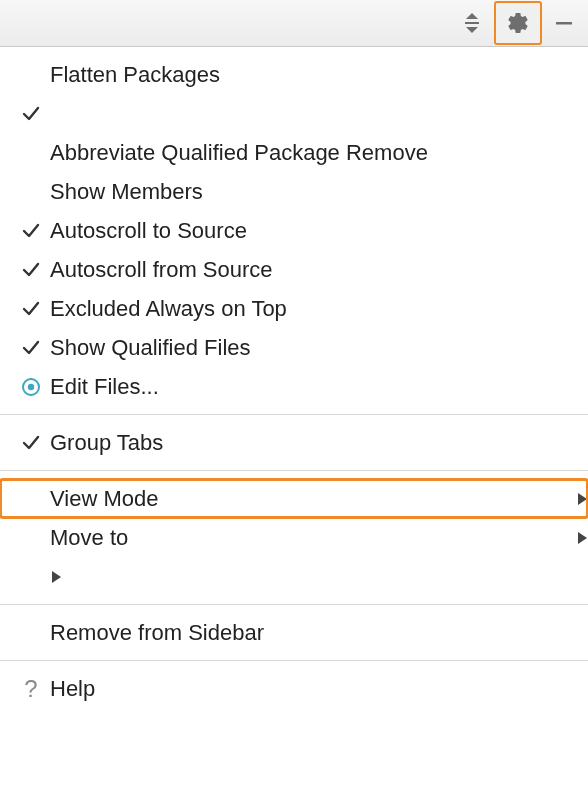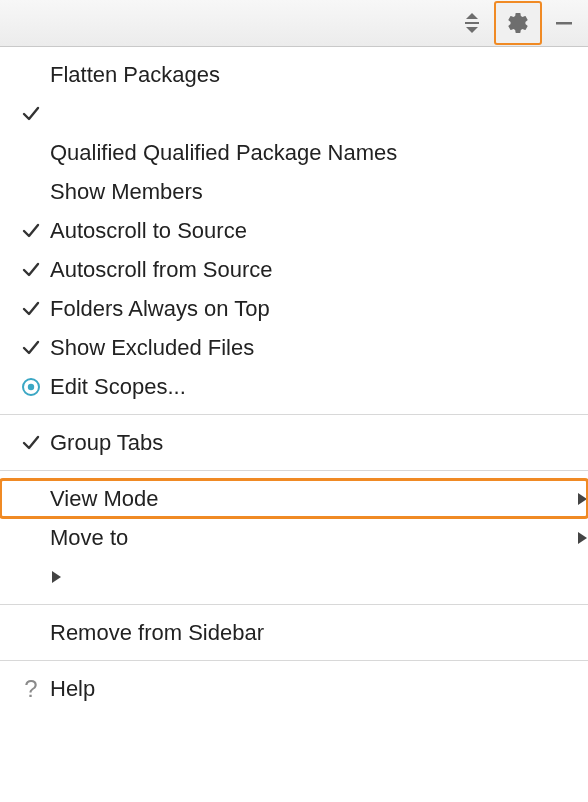--- a/index.html
+++ b/index.html
@@ -127,21 +127,21 @@
   <div class="menu-item">
     <span class="gutter check-icon">
       <svg width="20" height="20" viewBox="0 0 20 20">
           <path d="M3 10 L8 15 L17 4" stroke="#333" stroke-width="2.4" fill="none" stroke-linecap="round" stroke-linejoin="round"></path>
         </svg>
     </span>
   </div>
 
   <div class="menu-item">
     <span class="gutter"></span>
-    <span class="label">Qualified Qualified Package Names</span>
+    <span class="label">Abbreviate Qualified Package Remove</span>
   </div>
 
   <div class="menu-item">
     <span class="gutter"></span>
     <span class="label">Show Members</span>
   </div>
 
   <div class="menu-item">
     <span class="gutter check-icon">
       <svg width="20" height="20" viewBox="0 0 20 20">
@@ -160,41 +160,41 @@
     <span class="label">Autoscroll from Source</span>
   </div>
 
 
   <div class="menu-item">
     <span class="gutter check-icon">
       <svg width="20" height="20" viewBox="0 0 20 20">
           <path d="M3 10 L8 15 L17 4" stroke="#333" stroke-width="2.4" fill="none" stroke-linecap="round" stroke-linejoin="round"></path>
         </svg>
     </span>
-    <span class="label">Folders Always on Top</span>
-  </div>
-
-  <div class="menu-item">
-    <span class="gutter check-icon">
-      <svg width="20" height="20" viewBox="0 0 20 20">
-          <path d="M3 10 L8 15 L17 4" stroke="#333" stroke-width="2.4" fill="none" stroke-linecap="round" stroke-linejoin="round"></path>
-        </svg>
-    </span>
-    <span class="label">Show Excluded Files</span>
+    <span class="label">Excluded Always on Top</span>
+  </div>
+
+  <div class="menu-item">
+    <span class="gutter check-icon">
+      <svg width="20" height="20" viewBox="0 0 20 20">
+          <path d="M3 10 L8 15 L17 4" stroke="#333" stroke-width="2.4" fill="none" stroke-linecap="round" stroke-linejoin="round"></path>
+        </svg>
+    </span>
+    <span class="label">Show Qualified Files</span>
   </div>
 
 
   <div class="menu-item">
     <span class="gutter radio-icon">
       <svg width="20" height="20" viewBox="0 0 20 20">
         <circle cx="10" cy="10" r="8" fill="none" stroke="#3ba7c4" stroke-width="2"></circle>
         <circle cx="10" cy="10" r="3.2" fill="#3ba7c4"></circle>
       </svg>
     </span>
-    <span class="label">Edit Scopes...</span>
+    <span class="label">Edit Files...</span>
   </div>
 
   <div class="separator"></div>
 
   <div class="menu-item">
     <span class="gutter check-icon">
       <svg width="20" height="20" viewBox="0 0 20 20">
           <path d="M3 10 L8 15 L17 4" stroke="#333" stroke-width="2.4" fill="none" stroke-linecap="round" stroke-linejoin="round"></path>
         </svg>
     </span>

